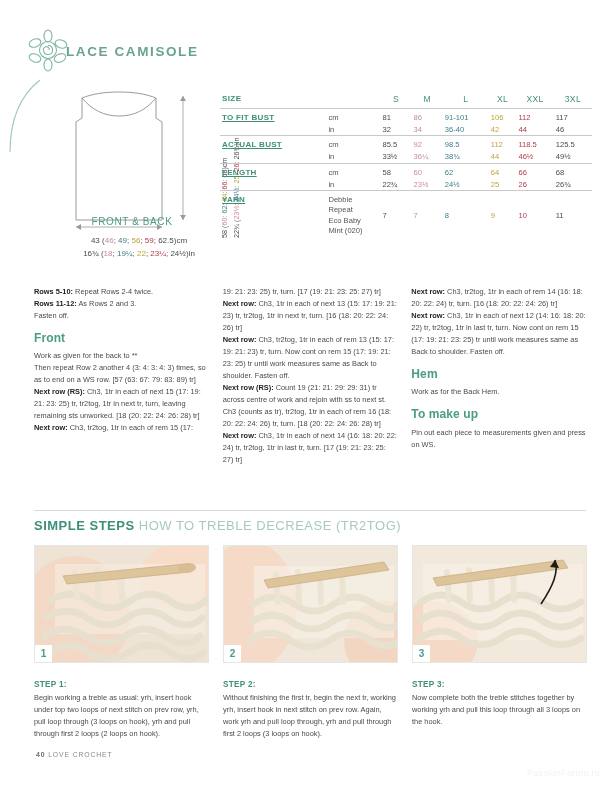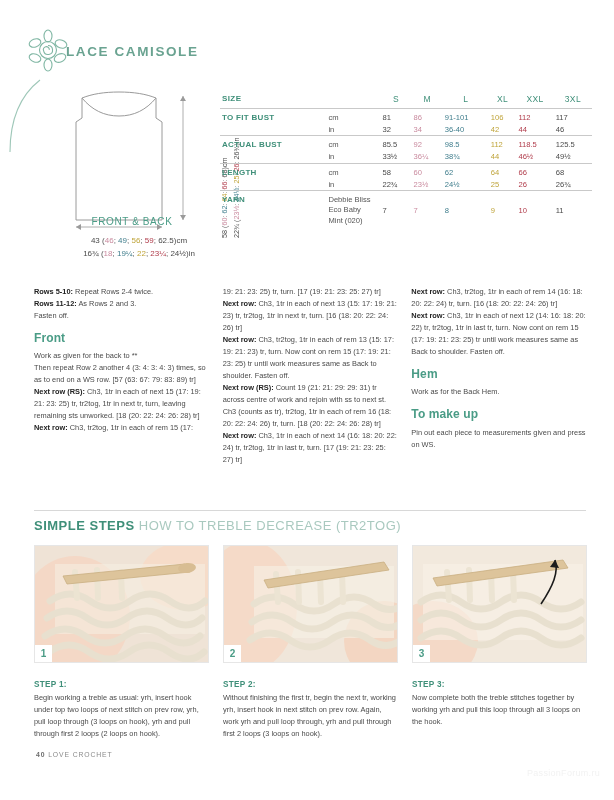--- a/index.html
+++ b/index.html
@@ -51,21 +51,21 @@
 
   
   .size-table { position: absolute; left: 220px; top: 92px; width: 372px; font-size: 7.6px; }
   .size-table table { width: 100%; border-collapse: collapse; }
   .size-table th, .size-table td { padding: 1.5px 2px; text-align: left; vertical-align: top; }
   .size-table thead th {
     color: #3f8f79; font-weight: bold; font-size: 8px; letter-spacing: .4px;
     border-bottom: 1px solid #c9c9c9; padding-bottom: 4px;
   }
   .size-table thead th.sz { text-align: center; font-weight: normal; font-size: 8.5px; }
-  .rowlabel { color: #3f8f79; font-weight: bold; font-size: 8px; letter-spacing: .3px; white-space: nowrap; }
+  .rowlabel { color: #3f8f79; font-weight: bold; font-size: 8px; letter-spacing: .3px; white-space: nowrap; text-decoration: underline; }
   .unit { color: #555; width: 54px; }
   .val { text-align: center; }
   tr.sep > td, tr.sep > th { border-top: 1px solid #c9c9c9; padding-top: 4px; }
   .yarnname { color: #555; line-height: 1.35; }
 
   
   .instructions { position: absolute; left: 34px; top: 286px; width: 552px; height: 220px;
                   display: flex; gap: 14px; }
   .col { width: 175px; font-size: 7.4px; line-height: 1.62; color: #4a4a4a; }
   .col p { margin-bottom: 0px; }
@@ -219,21 +219,21 @@
             <td class="unit">in</td>
             <td class="val sz-s">22¾</td>
             <td class="val sz-m">23½</td>
             <td class="val sz-l">24½</td>
             <td class="val sz-xl">25</td>
             <td class="val sz-xxl">26</td>
             <td class="val sz-3xl">26¾</td>
           </tr>
           <tr class="sep">
             <th class="rowlabel">YARN</th>
-            <td class="unit yarnname"><span>Debbie Bliss</span><br><span>Eco Baby</span><br><span>Mint (020)</span></td>
+            <td class="unit yarnname"><span>Debbie Repeat</span><br><span>Eco Baby</span><br><span>Mint (020)</span></td>
             <td class="val sz-s" style="vertical-align: middle;">7</td>
             <td class="val sz-m" style="vertical-align: middle;">7</td>
             <td class="val sz-l" style="vertical-align: middle;">8</td>
             <td class="val sz-xl" style="vertical-align: middle;">9</td>
             <td class="val sz-xxl" style="vertical-align: middle;">10</td>
             <td class="val sz-3xl" style="vertical-align: middle;">11</td>
           </tr>
         </tbody>
     </table>
   </div>

